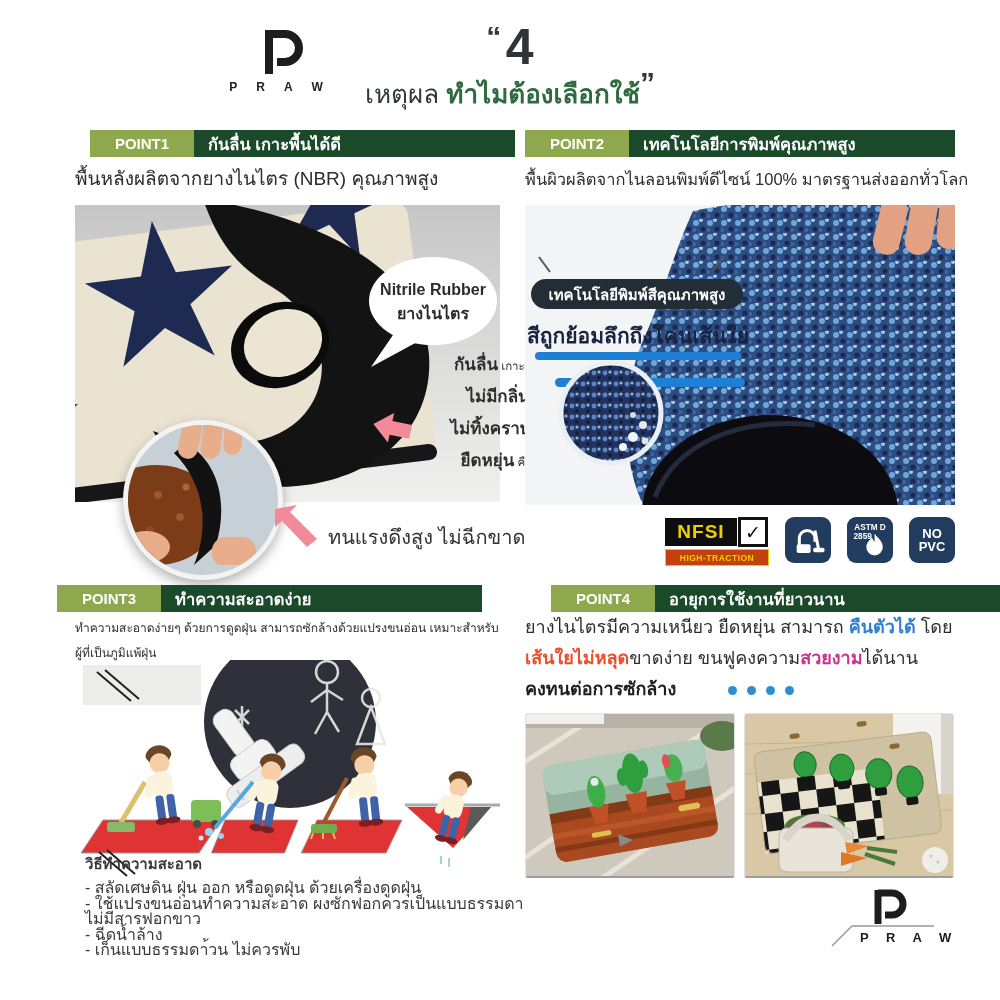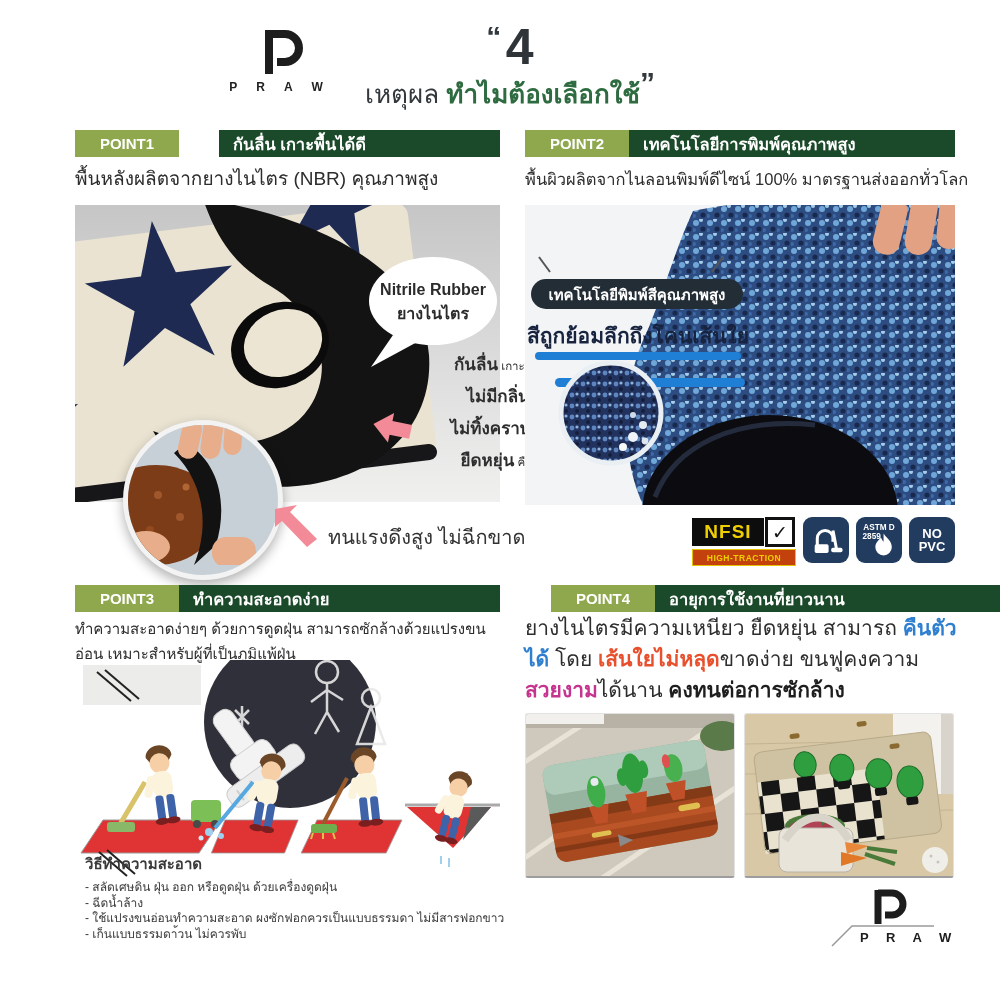--- a/index.html
+++ b/index.html
@@ -35,44 +35,44 @@
   .p1feat .fb{font-size:17px;font-weight:bold;}
   .p1feat .fs{font-size:11.5px;}
   .inset1{position:absolute;left:48px;top:215px;width:150px;height:150px;border-radius:50%;
           border:5px solid #f3f3f3;box-shadow:0 5px 12px rgba(0,0,0,.3);overflow:hidden;background:#c7d0d6;}
   .p1-caption{position:absolute;left:253px;top:316px;font-size:20px;font-weight:normal;color:#333;white-space:nowrap;}
   .arrow-pink{position:absolute;}
 
   
   .scene2-wrap{position:absolute;left:525px;top:205px;width:430px;height:300px;}
   .badges-row{position:absolute;left:525px;top:517px;width:430px;height:52px;
-              display:flex;justify-content:flex-end;align-items:flex-start;gap:7px;}
+              display:flex;justify-content:flex-end;align-items:flex-start;gap:16px;}
   .nfsi{width:104px;}
   .nfsi-top{display:flex;align-items:center;}
   .nfsi-black{width:72px;height:28px;background:#0d0d0d;color:#f0cf00;font-weight:bold;
               font-size:19px;display:flex;align-items:center;justify-content:center;letter-spacing:1px;}
   .nfsi-check{width:24px;height:24px;background:#fff;border:3px solid #111;display:flex;
               align-items:center;justify-content:center;font-size:19px;font-weight:bold;color:#111;margin-left:1px;}
   .nfsi-bottom{margin-top:2px;width:102px;height:15px;background:#c2410c;border:1px solid #e8c400;
                color:#f0cf00;font-size:8.5px;font-weight:bold;display:flex;align-items:center;justify-content:center;
                letter-spacing:.5px;}
   .sq-badge{width:46px;height:46px;border-radius:9px;background:#223c5f;display:flex;
             align-items:center;justify-content:center;flex-direction:column;color:#fff;}
   .sq-badge .no1{font-size:13px;font-weight:bold;line-height:13px;}
   .sq-badge .no2{font-size:13px;font-weight:bold;line-height:13px;}
 
   
-  .p3-body{position:absolute;left:75px;top:616px;width:430px;font-size:15px;line-height:25px;color:#2d2d2d;}
+  .p3-body{position:absolute;left:75px;top:616px;width:430px;font-size:12px;line-height:25px;color:#2d2d2d;}
   .scene3{position:absolute;left:75px;top:660px;width:425px;height:225px;}
   .clean{position:absolute;left:85px;top:852px;width:440px;color:#3a3a3a;}
   .clean-title{font-size:15px;font-weight:bold;margin-bottom:4px;}
-  .clean-item{font-size:12px;line-height:15.5px;}
-
-  
-  .p4-body{position:absolute;left:525px;top:612px;width:434px;font-size:21px;line-height:31px;color:#2d2d2d;}
+  .clean-item{font-size:16px;line-height:15.5px;}
+
+  
+  .p4-body{position:absolute;left:525px;top:612px;width:434px;font-size:18px;line-height:31px;color:#2d2d2d;}
   .seg-normal{color:#2d2d2d;}
   .seg-blue{color:#2f7fd0;font-weight:bold;}
   .seg-red{color:#e8502d;font-weight:bold;}
   .seg-magenta{color:#c5348f;font-weight:bold;}
   .seg-bold{color:#1e1e1e;font-weight:bold;}
   .p4-dots{display:inline-flex;gap:10px;margin-left:52px;vertical-align:middle;}
   .p4dot{width:9px;height:9px;border-radius:50%;background:#2e8fd0;display:inline-block;}
   .photos{position:absolute;left:525px;top:713px;width:430px;display:flex;gap:9px;}
   .photo{width:208px;height:162px;border:1px solid #e2e2e2;border-bottom:2px solid #9d9d9d;
          border-radius:3px;overflow:hidden;background:#eee;}
@@ -96,21 +96,21 @@
   <div class="abs title-wrap" style="left:330px;top:22px;width:360px;">
     <div>
       <span class="q">“</span>
       <span class="num">4</span>
     </div>
     <div class="title-line2">
       <span class="t-reg">เหตุผล </span><span class="t-bold">ทำไมต้องเลือกใช้</span><span class="q2">”</span>
     </div>
   </div>
 
-  <div class="pt-bar" style="left:75px;top:130px;width:425px;gap:40px;">
+  <div class="pt-bar" style="left:90px;top:130px;width:425px;">
     <div class="pt-label">POINT1</div>
     <div class="pt-title">กันลื่น เกาะพื้นได้ดี</div>
   </div>
   <div class="sub" style="left:75px;top:163px;font-size:19px;">พื้นหลังผลิตจากยางไนไตร (NBR) คุณภาพสูง</div>
 
   <div class="scene1-wrap">
     <svg class="main" width="425" height="297" viewBox="0 0 425 297">
       <defs>
         <linearGradient id="s1bg" x1="0" y1="0" x2="0" y2="1">
           <stop offset="0" stop-color="#c6c6c6"></stop>
@@ -248,21 +248,21 @@
         <text x="15" y="22" text-anchor="middle" font-size="9" font-weight="bold" fill="#fff">2859</text>
         <path d="M28,16 c4,6 9,8 9,15 a9,9 0 0 1 -18,0 c0,-6 4,-7 6,-11 c1,3 3,5 3,5 z" fill="#fff"></path>
       </svg>
     </div>
     <div class="sq-badge">
       <div class="no1">NO</div>
       <div class="no2">PVC</div>
     </div>
   </div>
 
-  <div class="pt-bar" style="left:75px;top:585px;width:425px;">
+  <div class="pt-bar" style="left:57px;top:585px;width:425px;">
     <div class="pt-label">POINT3</div>
     <div class="pt-title">ทำความสะอาดง่าย</div>
   </div>
   <div class="p3-body">ทำความสะอาดง่ายๆ ด้วยการดูดฝุ่น สามารถซักล้างด้วยแปรงขนอ่อน เหมาะสำหรับผู้ที่เป็นภูมิแพ้ฝุ่น</div>
 
   <div class="scene3">
     <svg width="425" height="225" viewBox="0 0 425 225">
       <defs>
         <g id="kidsym">
           <path d="M-13,-32 a13,11 0 1 1 26,0 l-4,6 h-18 Z" fill="#6a4526"></path>
@@ -334,22 +334,22 @@
 
       <line x1="24" y1="192" x2="52" y2="216" stroke="#222" stroke-width="2"></line>
       <line x1="32" y1="190" x2="60" y2="214" stroke="#222" stroke-width="2"></line>
     </svg>
   </div>
 
   <div class="clean">
     <div class="clean-title">วิธีทำความสะอาด</div>
     <div>
         <div class="clean-item">- สลัดเศษดิน ฝุ่น ออก หรือดูดฝุ่น ด้วยเครื่องดูดฝุ่น</div>
+        <div class="clean-item">- ใช้แปรงขนอ่อนทำความสะอาด ผงซักฟอกควรเป็นแบบธรรมดา ไม่มีสารฟอกขาว</div>
         <div class="clean-item">- ฉีดน้ำล้าง</div>
-        <div class="clean-item">- ใช้แปรงขนอ่อนทำความสะอาด ผงซักฟอกควรเป็นแบบธรรมดา ไม่มีสารฟอกขาว</div>
         <div class="clean-item">- เก็นแบบธรรมดา้วน ไม่ควรพับ</div>
       </div>
   </div>
 
   <div class="pt-bar" style="left:551px;top:585px;width:514px;">
     <div class="pt-label">POINT4</div>
     <div class="pt-title">อายุการใช้งานที่ยาวนาน</div>
   </div>
 
   <div class="p4-body"><span><span class="seg-normal">ยางไนไตรมีความเหนียว ยืดหยุ่น สามารถ </span><span class="seg-blue">คืนตัวได้</span><span class="seg-normal"> โดย </span><span class="seg-red">เส้นใยไม่หลุด</span><span class="seg-normal">ขาดง่าย ขนฟูคงความ</span><span class="seg-magenta">สวยงาม</span><span class="seg-normal">ได้นาน </span><span class="seg-bold">คงทนต่อการซักล้าง</span></span><span class="p4-dots">

